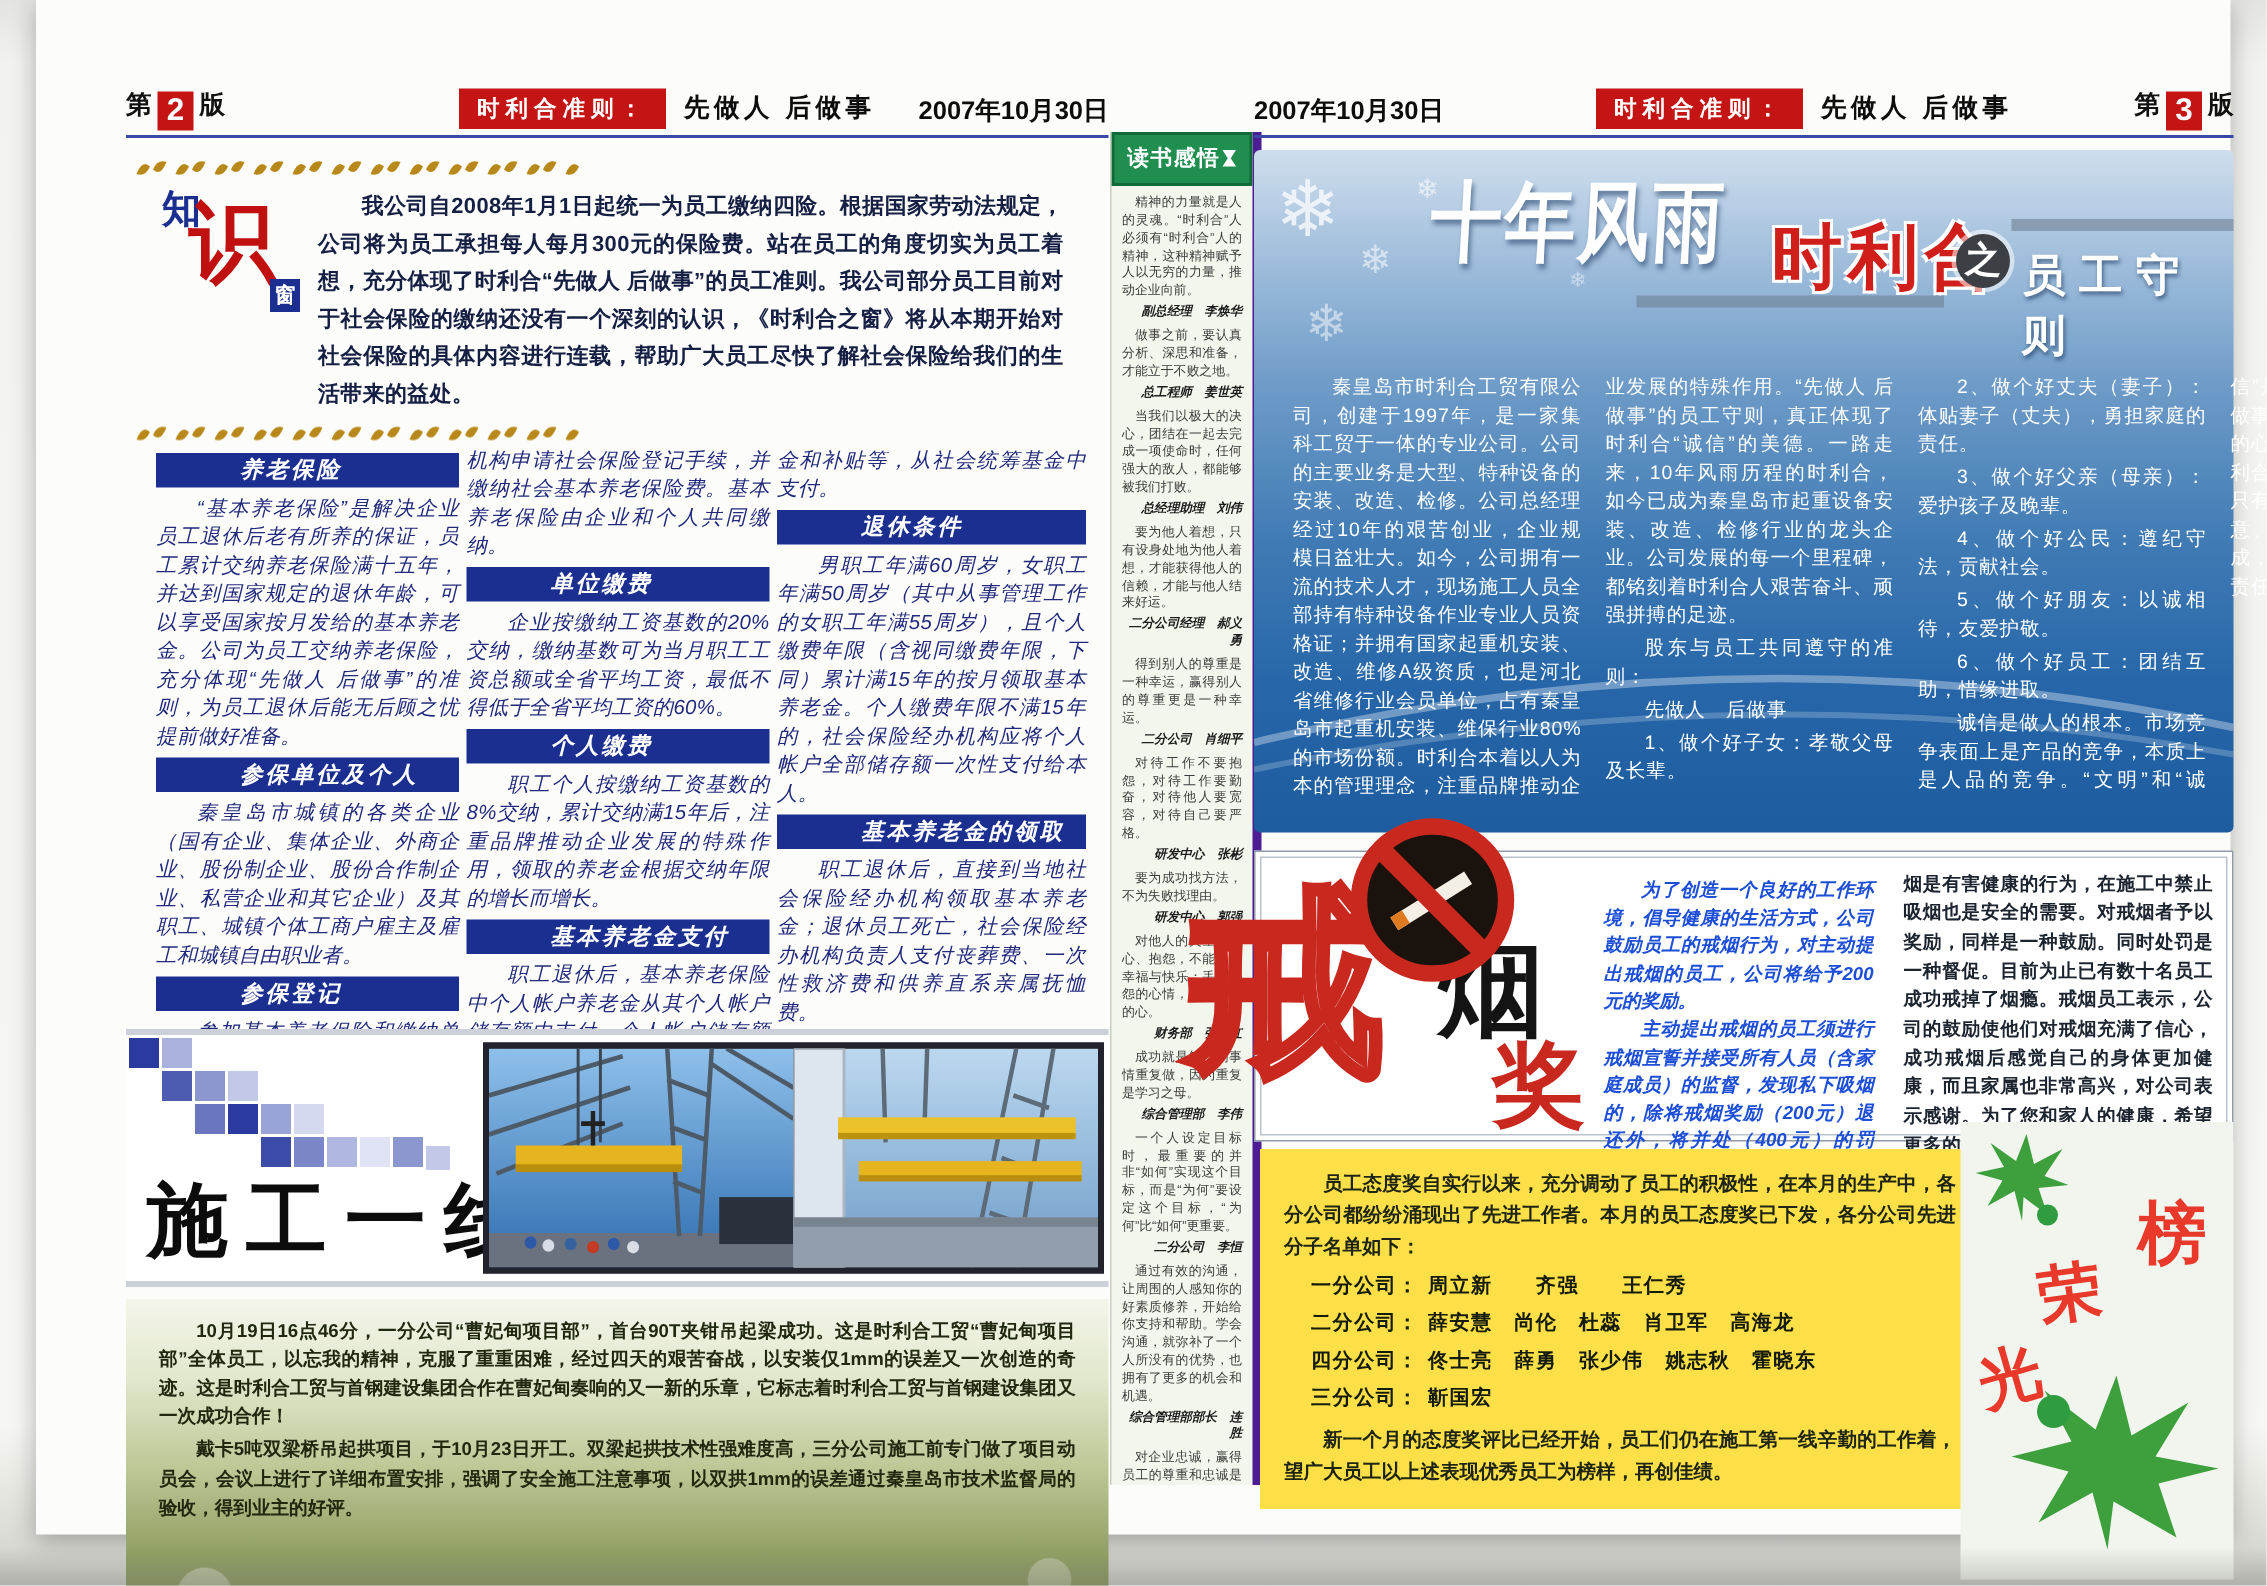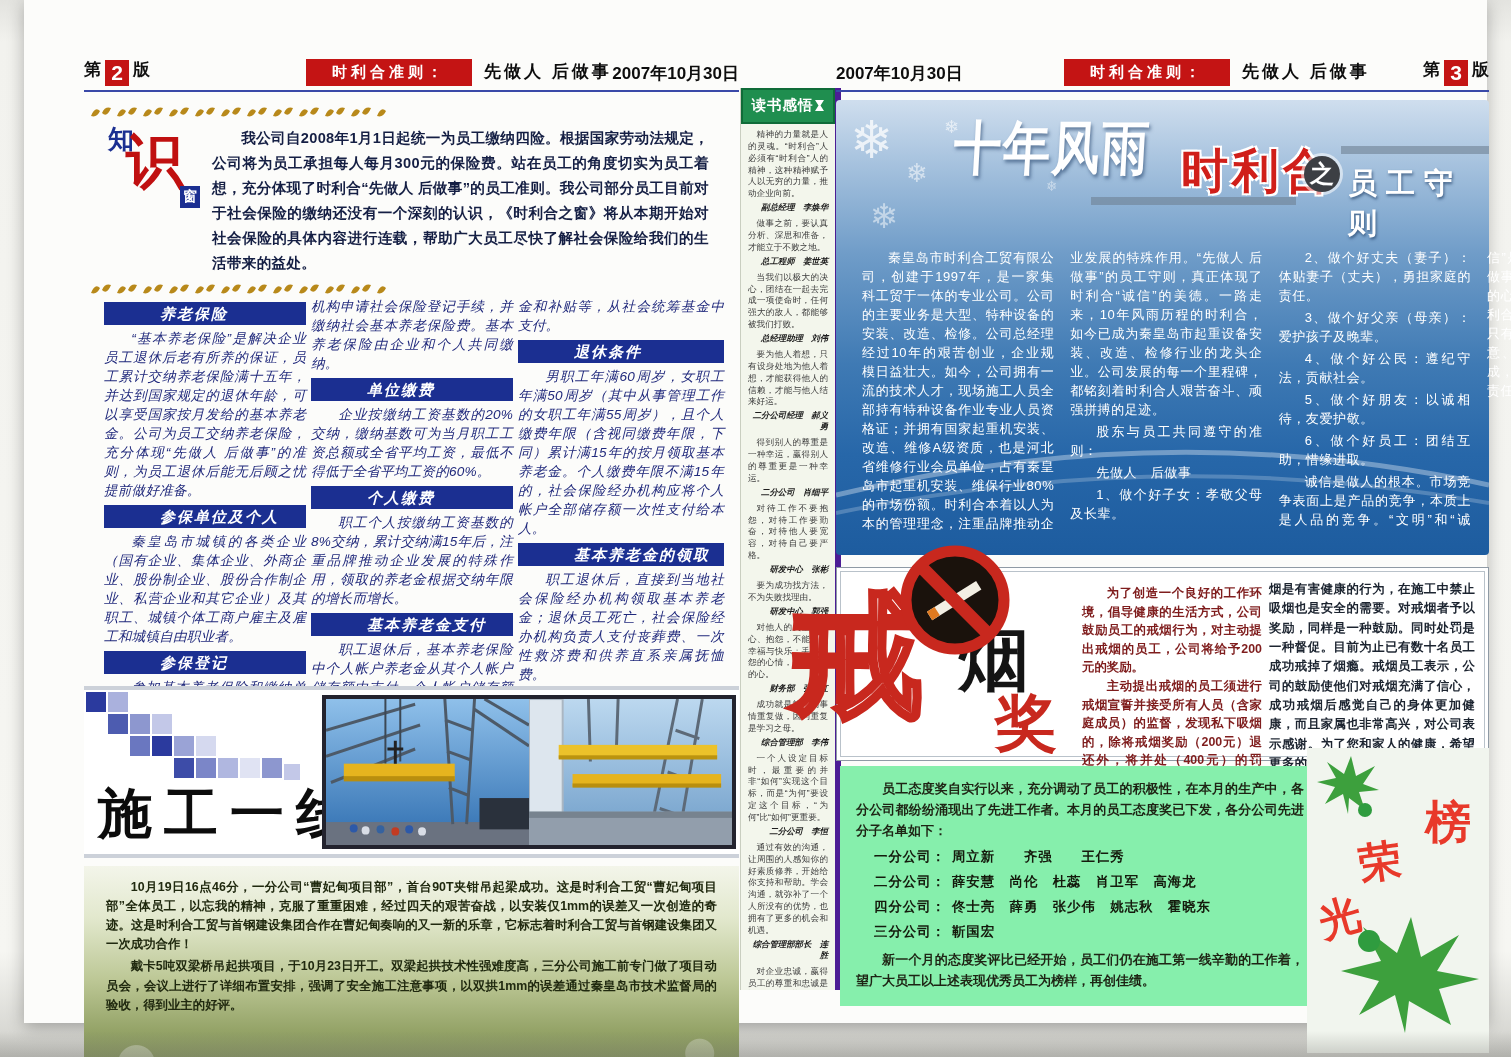--- a/index.html
+++ b/index.html
@@ -11,21 +11,21 @@
   
   .page{position:absolute;top:58px;}
   .p2{left:60px;width:655px;height:990px;}
   .p3{left:812px;width:653px;height:995px;}
   .hdr{position:relative;height:32px;border-bottom:2px solid #3a49a8;}
   .pgnum{font-size:17px;font-weight:bold;color:#111;white-space:nowrap;}
   .numbox{display:inline-block;min-width:24px;height:26px;background:#c41414;color:#fff;
           font-weight:bold;font-size:21px;text-align:center;line-height:26px;margin:0 4px;vertical-align:-5px;}
   .motto{position:absolute;top:1px;white-space:nowrap;}
   .motto .mlabel{display:inline-block;background:#c41414;color:#fff;font-weight:bold;
-          font-size:15px;padding:4px 26px;letter-spacing:4px;}
+          font-size:15px;padding:4px 12px;letter-spacing:4px;}
   .motto .mtxt{font-weight:bold;font-size:17px;color:#0d0d0d;margin-left:12px;letter-spacing:3px;}
   .hdate{font-size:17px;font-weight:bold;color:#0d0d0d;}
   .right0{position:absolute;right:0;top:4px;}
   .left0{position:absolute;left:0;top:4px;}
   
   .kbox{position:relative;margin-top:10px;padding:24px 30px 20px 128px;min-height:88px;}
   .orn{position:absolute;left:4px;right:4px;height:16px;}
   .orn.t{top:2px;} .orn.b{bottom:0;}
   .ktitle{position:absolute;left:16px;top:22px;width:104px;height:84px;}
   .kzhi{position:absolute;left:8px;top:-2px;color:#1b2f91;font-weight:bold;font-size:26px;}
@@ -92,27 +92,27 @@
   .smoke{position:relative;margin-top:12px;height:192px;background:#fff;
         border:1px solid #8f9aa5;box-shadow:inset 0 0 0 3px #fff,inset 0 0 0 4px #b9c2ca;}
   .jie{position:absolute;left:-46px;top:22px;font-size:132px;font-weight:bold;line-height:1;
         font-family:"DejaVu Serif","Liberation Serif",serif;color:#fff;
         -webkit-text-stroke:5px #c8281e;text-shadow:0 0 1px #c8281e;}
   .yan{position:absolute;left:122px;top:56px;font-size:70px;font-weight:bold;color:#141414;line-height:1;
         font-family:"DejaVu Serif","Liberation Serif",serif;}
   .jiang{position:absolute;left:158px;top:124px;font-size:62px;font-weight:bold;color:#c8281e;line-height:1;
         font-family:"DejaVu Serif","Liberation Serif",serif;}
   .nosmoke{position:absolute;left:62px;top:-24px;}
-  .s-mid{position:absolute;left:245px;top:16px;width:180px;font-size:12.4px;color:#7f1d1d;line-height:1.5;
-        text-align:justify;font-weight:bold;}
+  .s-mid{position:absolute;left:232px;top:16px;width:180px;font-size:12.4px;color:#1d4ed8;line-height:1.5;
+        text-align:justify;font-weight:bold;font-style:italic;}
   .s-mid p{margin:0;text-indent:2em;}
   .s-right{position:absolute;left:432px;top:12px;width:206px;font-size:12.4px;color:#1c2430;line-height:1.56;
         text-align:justify;font-weight:bold;}
   
-  .honor{position:absolute;left:4px;top:708px;width:480px;height:240px;background:#86efac;padding:12px 16px 0;
+  .honor{position:absolute;left:4px;top:708px;width:480px;height:240px;background:#fde047;padding:12px 16px 0;
         box-sizing:border-box;}
   .h-intro,.h-close{font-size:13px;color:#1e2414;font-weight:bold;line-height:1.62;text-align:justify;
         text-indent:2em;margin:0;}
   .h-row{font-size:13.4px;color:#141a0c;margin:7px 0 0 18px;letter-spacing:1px;}
   .h-row .hl{font-weight:bold;}
   .h-row .hn{font-weight:bold;margin-left:6px;}
   .glory{position:absolute;right:0;top:690px;width:182px;height:305px;background:#f1f5ee;}
   .gchar{position:absolute;color:#e8392a;font-weight:bold;font-family:"DejaVu Serif","Liberation Serif",serif;}
   .g1{right:18px;top:44px;font-size:46px;}
   .g2{left:52px;top:86px;font-size:42px;transform:rotate(-8deg);}

